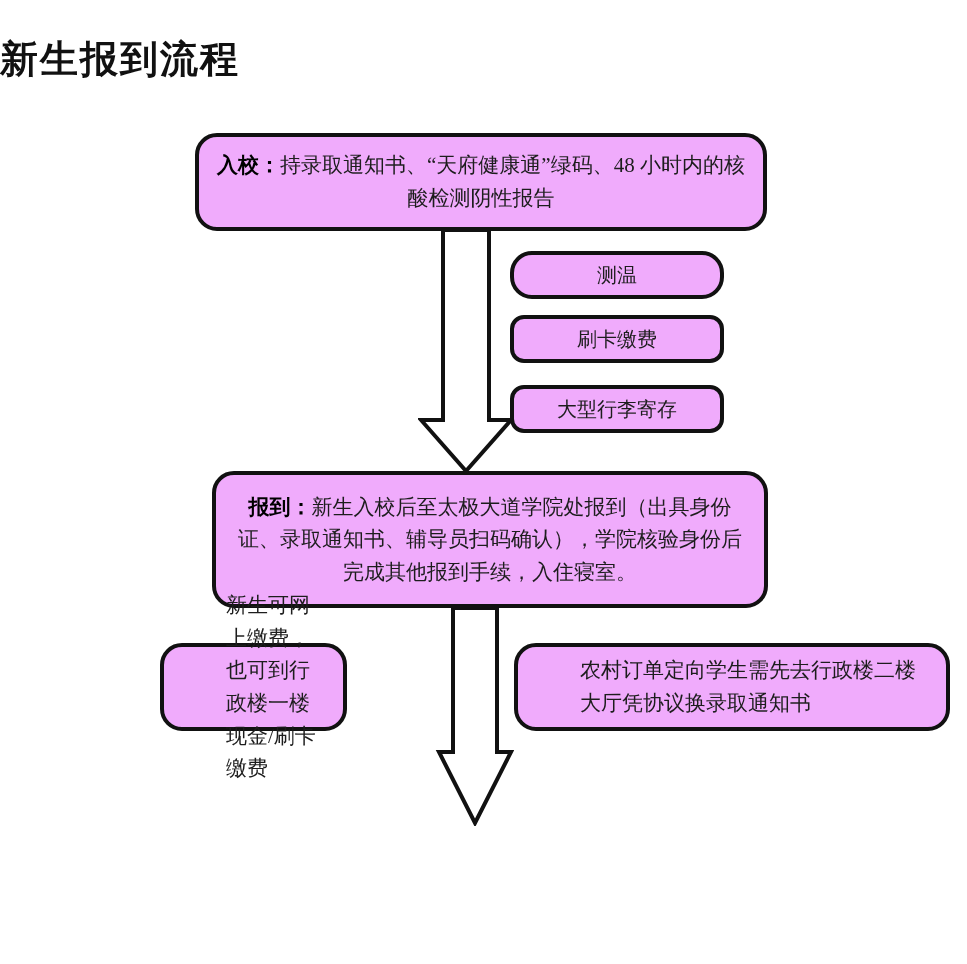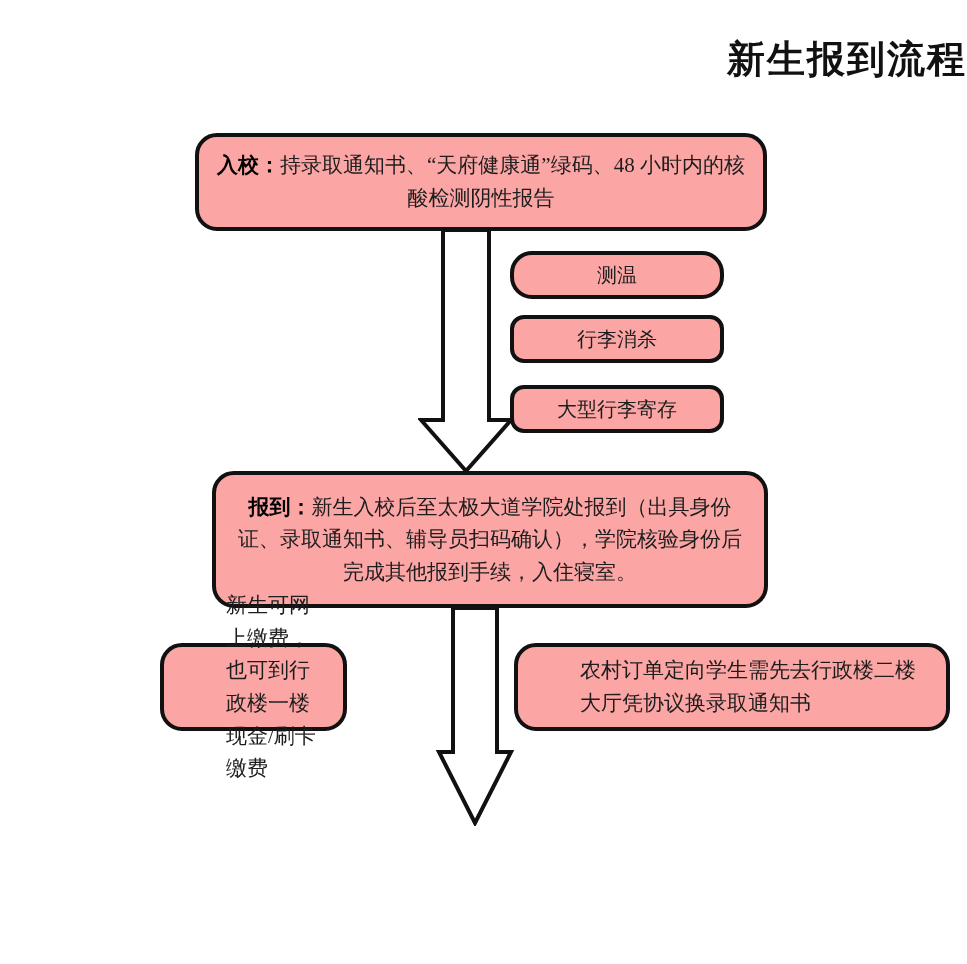--- a/index.html
+++ b/index.html
@@ -18,33 +18,33 @@
     background: #ffffff;
     overflow: hidden;
   }
 
   
   .title {
     position: absolute;
     left: 0;
     top: 34px;
     width: 967px;
-    text-align: right;
+    text-align: left;
     font-family: "Liberation Sans", "DejaVu Sans", sans-serif;
     font-size: 38px;
     font-weight: bold;
     letter-spacing: 2px;
     color: #111111;
   }
 
   
   .box {
     position: absolute;
     box-sizing: border-box;
-    background: #fca5a5;
+    background: #f0abfc;
     border: 4px solid #111111;
     border-radius: 22px;
     display: flex;
     align-items: center;
     justify-content: center;
     z-index: 5;
   }
   .box .txt {
     display: block;
     width: 100%;
@@ -108,21 +108,21 @@
 
   <div class="box" style="left:195px; top:133px; width:572px; height:98px;">
     <span class="txt"><span class="lead">入校：</span><span>持录取通知书、“天府健康通”绿码、48 小时内的核酸检测阴性报告</span></span>
   </div>
 
   <div class="box mini" style="left:510px; top:251px; width:214px; height:48px;border-radius:22px;">
     <span class="txt">测温</span>
   </div>
 
   <div class="box mini" style="left:510px; top:315px; width:214px; height:48px;">
-    <span class="txt">行李消杀</span>
+    <span class="txt">刷卡缴费</span>
   </div>
 
   <div class="box mini" style="left:510px; top:385px; width:214px; height:48px;">
     <span class="txt">大型行李寄存</span>
   </div>
 
   <div class="box" style="left:212px; top:471px; width:556px; height:137px;">
     <span class="txt"><span class="lead">报到：</span><span>新生入校后至太极大道学院处报到（出具身份证、录取通知书、辅导员扫码确认），学院核验身份后完成其他报到手续，入住寝室。</span></span>
   </div>
 

